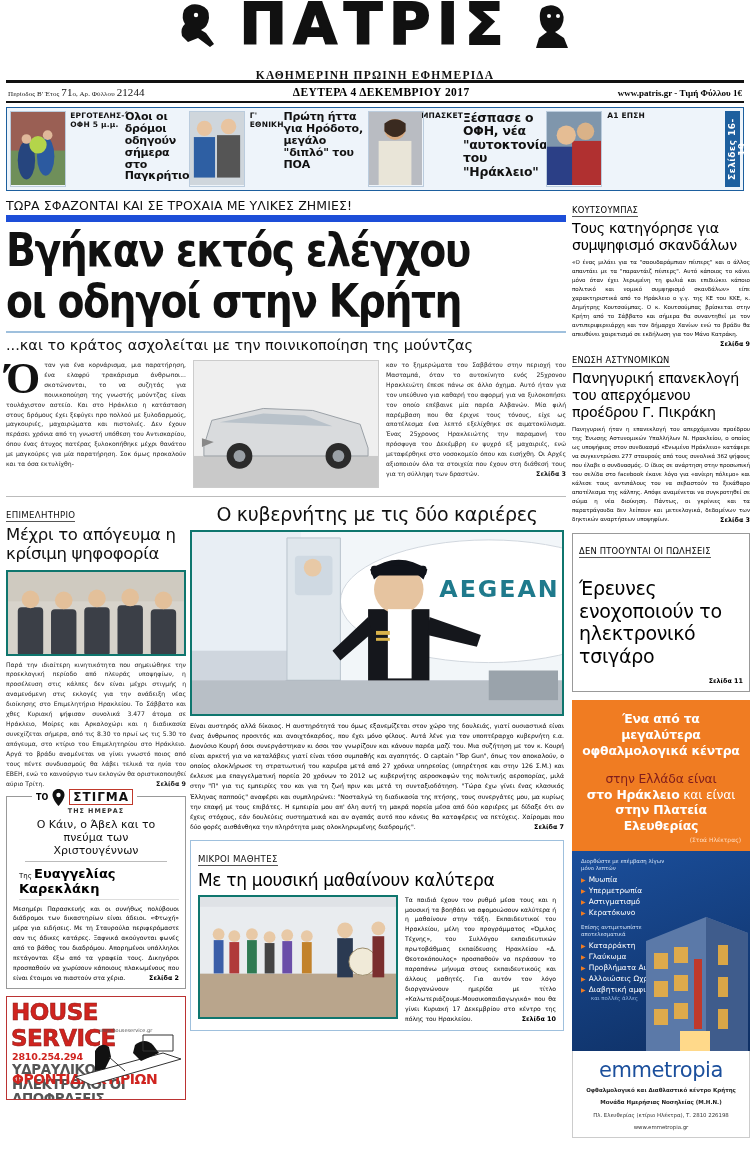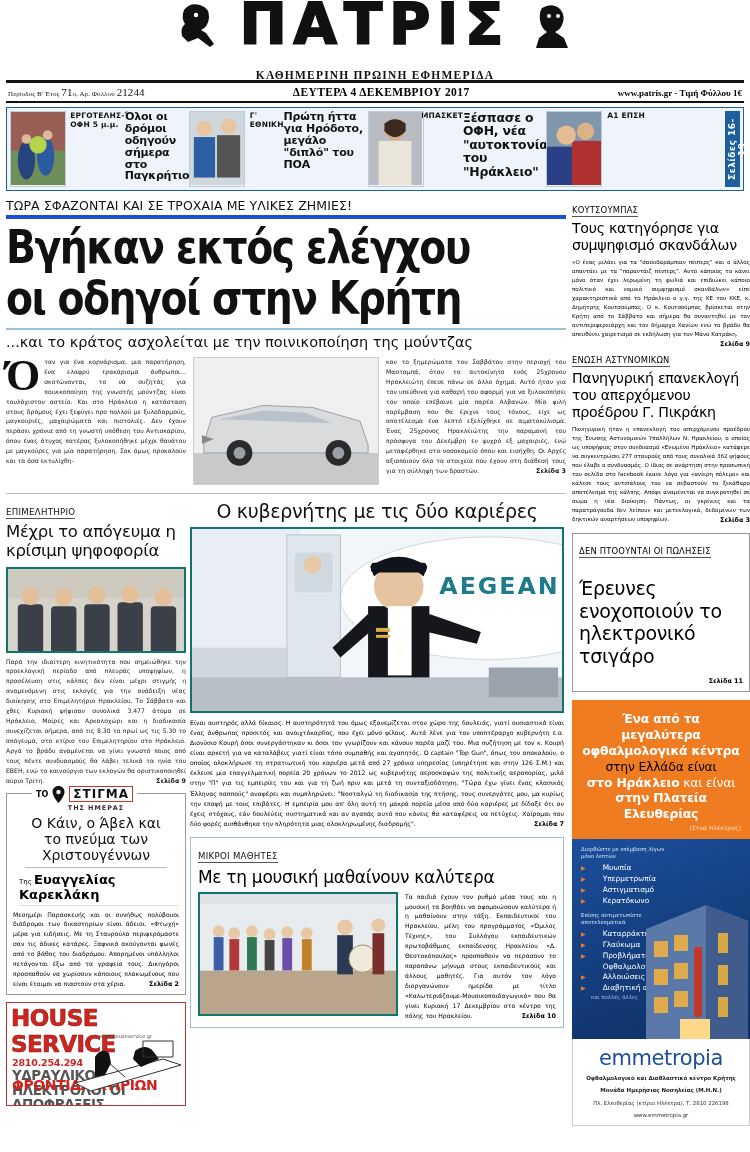--- a/index.html
+++ b/index.html
@@ -57,21 +57,21 @@
   }
 
   
   .body-grid { display: flex; gap: 6px; margin-top: 7px; }
   .col-main { width: 560px; flex: none; }
   .col-side { width: 178px; flex: none; }
 
   
   .lead-kicker {
     font-size: 12.5px; font-weight: 400; letter-spacing: .1px; color: #111;
-    padding-bottom: 2px; border-bottom: 4px solid #1d4ed8;
+    padding-bottom: 2px; border-bottom: 7px solid #1d4ed8;
   }
   .lead-head {
     font-weight: 700; font-size: 47px; line-height: .95; letter-spacing: -1.6px;
     color: #111; margin: 6px 0 2px; font-stretch: condensed;
     transform: scaleX(.93); transform-origin: left center;
   }
   .lead-sub {
     font-size: 14.5px; color: #111; border-top: 2px solid #9fc0dd;
     padding-top: 4px; margin-top: 8px;
   }
@@ -100,21 +100,21 @@
   .low-mid { width: 374px; flex: none; }
 
   .photo { border: 2px solid #0f766e; overflow: hidden; position: relative; background: #a21caf; }
 
   .stigma-box { border: 1px solid #999; padding: 5px 6px 6px; margin-top: 7px; position: relative; }
   .stigma-top { display: flex; align-items: center; justify-content: center; gap: 4px; margin-top: -13px; background:#fff; width: fit-content; margin-left:auto; margin-right:auto; padding: 0 4px;}
   .stigma-to { font-size: 8px; font-weight: 700; }
   .pin { width: 13px; height: 17px; }
   .stigma-word { border: 1.5px solid #c0392b; color: #111; font-weight: 700; font-size: 12px; letter-spacing: 1px; padding: 0 3px; }
   .stigma-sub { text-align: center; font-size: 6.4px; letter-spacing: 1px; font-weight: 700; color: #333; margin-top: 1px; }
-  .stigma-head { text-align: center; font-size: 14px; color: #111; margin: 3px 12px 4px; border-bottom: 1px solid #bbb; padding-bottom: 4px; }
+  .stigma-head { text-align: center; font-size: 11px; color: #111; margin: 3px 12px 4px; border-bottom: 1px solid #bbb; padding-bottom: 4px; }
   .stigma-author { font-size: 7px; margin: 0 0 4px 6px; border-bottom: 1px solid #ddd; padding-bottom: 3px; }
   .stigma-author b { font-size: 13px; }
   .stigma-text { font-size: 6.1px; line-height: 1.62; text-align: justify; }
 
   
   .house-ad { border: 1px solid #b33; margin-top: 7px; height: 104px; position: relative; overflow: hidden; background: #fff; }
   .house-title { font-weight: 700; font-size: 23px; color: #d0241f; letter-spacing: -.6px; -webkit-text-stroke: .6px #8b1410; padding: 2px 0 0 4px; }
   .house-phone { font-size: 9.5px; font-weight: 700; color: #d0241f; padding-left: 5px; letter-spacing: -.2px; }
   .house-url { font-size: 5px; color: #555; position: absolute; left: 92px; top: 30px; }
   .house-list { padding-left: 5px; margin-top: 1px; }
@@ -137,27 +137,27 @@
   .side-kicker { font-size: 8.4px; letter-spacing: .2px; border-bottom: 1px solid #555; display: inline-block; padding-bottom: 1px; margin-bottom: 3px; }
   .side-head { font-size: 14.2px; line-height: 1.2; letter-spacing: -.3px; }
   .side-body { font-size: 5.55px; line-height: 1.62; text-align: justify; margin-top: 4px; }
 
   .side-box { border: 1px solid #999; padding: 5px 6px 4px; margin-bottom: 8px; }
   .side-box .side-head { font-size: 19px; margin-top: 16px; }
 
   
   .orange-ad { background: #f07c22; padding: 11px 9px 8px; text-align: center; }
   .oa-l { font-size: 12.4px; font-weight: 700; color: #fff; line-height: 1.28; letter-spacing: -.2px; }
-  .oa-l.light { font-weight: 400; color: #000000; }
+  .oa-l.light { font-weight: 400; color: #7f1d1d; margin-top: 12px; }
   .oa-note { font-size: 6px; color: #ffdcc0; text-align: right; margin-top: 2px; }
 
   .blue-ad { background: linear-gradient(160deg,#1b4f9c,#0e2f63); height: 200px; position: relative; overflow: hidden; }
   .ba-lead { color: #cfe0f5; font-size: 5.4px; padding: 7px 0 3px 9px; line-height: 1.3; width: 96px; }
   .ba-list { padding-left: 9px; }
-  .ba-list li { list-style: none; color: #fff; font-size: 7.4px; line-height: 1.44; display: flex; gap: 17px; align-items: flex-start; }
+  .ba-list li { list-style: none; color: #fff; font-size: 7.4px; line-height: 1.44; display: flex; gap: 3px; align-items: flex-start; }
   .ba-list li.sub { color: #9dbce4; font-size: 5.4px; padding-left: 10px; display: block; }
   .tri { color: #f07c22; font-size: 6px; line-height: 1.8; }
   .ba-building { position: absolute; right: -6px; bottom: 0; width: 120px; height: 150px; }
 
   .emme { background: #fff; border: 1px solid #ccc; border-top: none; text-align: center; padding: 7px 4px 6px; }
   .emme-logo { font-size: 21px; color: #1b4f9c; letter-spacing: -.4px; font-weight: 400; }
   .emme-l1 { font-size: 5.5px; font-weight: 700; color: #222; margin-top: 4px; line-height: 1.5; }
   .emme-l2 { font-size: 5.4px; color: #333; margin-top: 4px; line-height: 1.5; }
 
   

